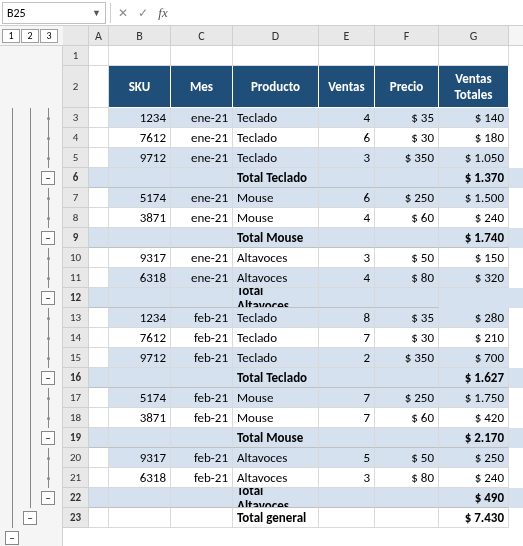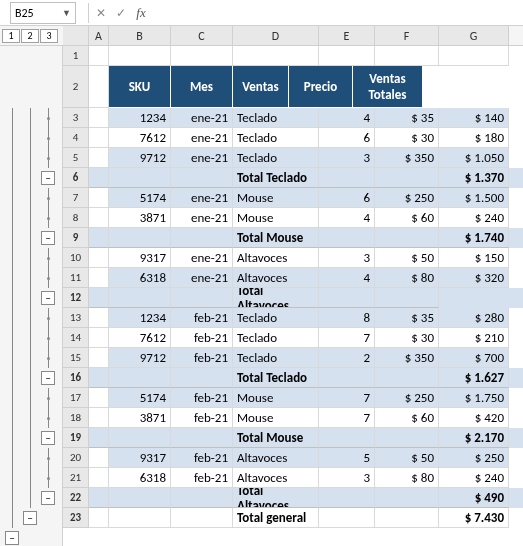--- a/index.html
+++ b/index.html
@@ -1,20 +1,20 @@
 <!DOCTYPE html>
 <html><head>
 <meta charset="utf-8">
 <style>
   * { box-sizing: border-box; margin: 0; padding: 0; }
   body { font-family: Calibri, Arial, sans-serif; font-size: 13px; background: #fff; color: #000; width: 523px; }
   
   
   .formula-bar { display: flex; align-items: center; height: 26px; border-bottom: 1px solid #d0d0d0; background: #fff; }
-  .name-box { width: 66px; height: 22px; border: 1px solid #c0c0c0; margin: 10px; padding: 2px 4px; display: flex; align-items: center; justify-content: space-between; font-size: 12px; }
+  .name-box { width: 104px; height: 22px; border: 1px solid #c0c0c0; margin: 2px; padding: 2px 4px; display: flex; align-items: center; justify-content: space-between; font-size: 12px; }
   .name-box .caret { font-size: 9px; color: #555; }
   .fb-divider { width: 1px; height: 20px; background: #d0d0d0; margin: 0 2px; }
   .fb-btn { width: 20px; height: 20px; display: flex; align-items: center; justify-content: center; color: #888; font-size: 12px; cursor: default; }
   .fx { font-style: italic; font-family: "Times New Roman", serif; font-size: 13px; color: #555; }
   .fb-input { flex: 1; height: 22px; border: none; padding: 0 6px; font-size: 12px; }
   
   
   .level-row { display: flex; height: 20px; border-bottom: 1px solid #d0d0d0; background: #f5f5f5; }
   .level-btns { width: 63px; display: flex; align-items: center; justify-content: flex-start; gap: 0; padding-left: 2px; }
   .lvl { width: 18px; height: 14px; border: 1px solid #a0a0a0; background: #fff; font-size: 10px; display: flex; align-items: center; justify-content: center; cursor: pointer; margin-right: 1px; }
@@ -216,20 +216,21 @@
         <div class="cell cD "></div>
         <div class="cell cE "></div>
         <div class="cell cF "></div>
         <div class="cell cG "></div>
       </div>
       <div class="row tall">
         <div class="row-hdr">2</div>
         <div class="cell cA "></div>
         <div class="cell cB hdr-cell">SKU</div>
         <div class="cell cC hdr-cell">Mes</div>
+        <div class="cell cD hdr-cell">Producto</div>
         <div class="cell cE hdr-cell">Ventas</div>
         <div class="cell cF hdr-cell">Precio</div>
         <div class="cell cG hdr-cell" style="white-space: pre-line;">Ventas
 Totales</div>
       </div>
       <div class="row">
         <div class="row-hdr">3</div>
         <div class="cell cA "></div>
         <div class="cell cB right stripe">1234</div>
         <div class="cell cC right stripe">ene-21</div>

